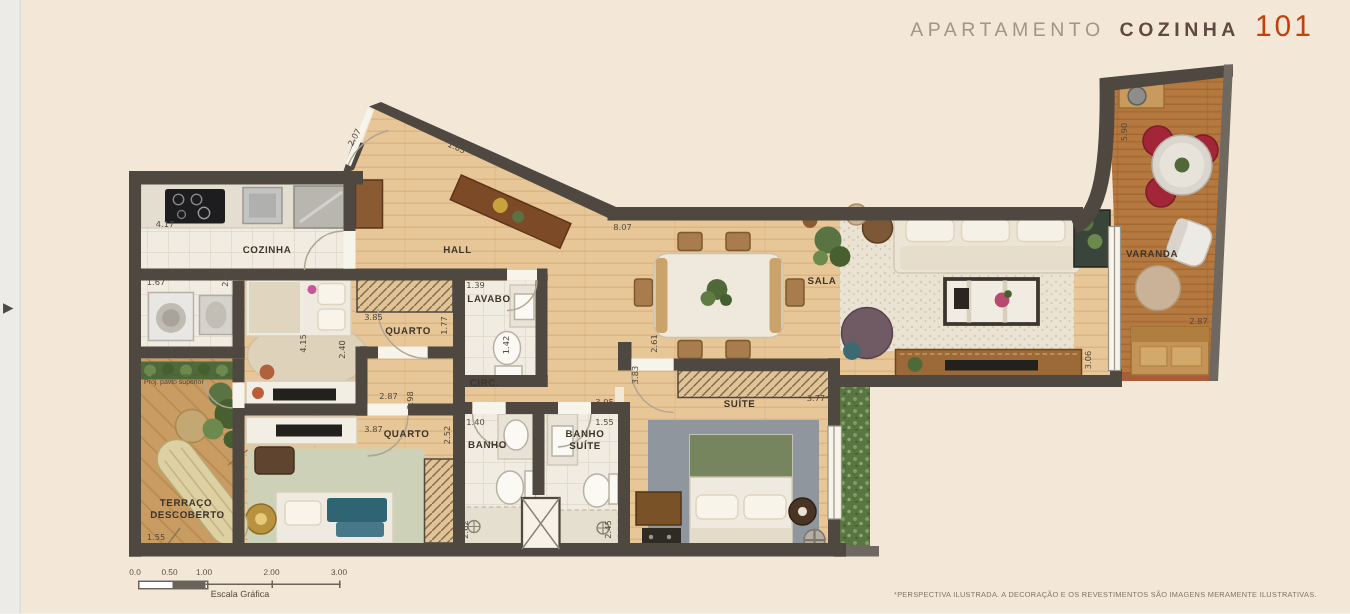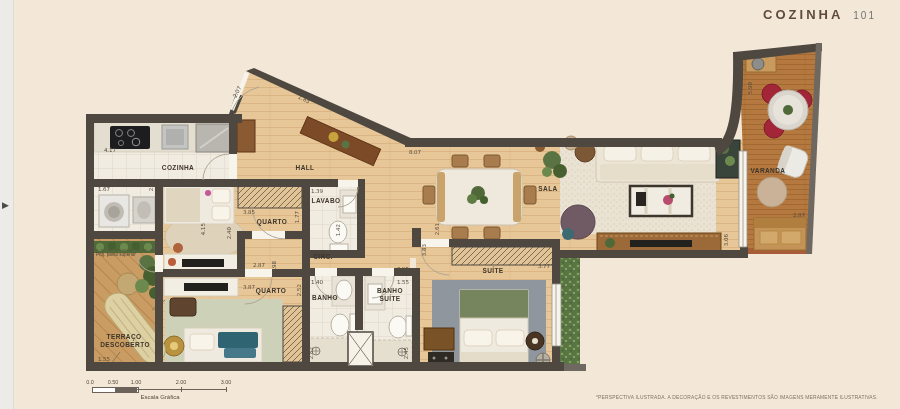--- a/index.html
+++ b/index.html
@@ -3,21 +3,21 @@
 <meta charset="utf-8">
 <style>
   html,body{margin:0;padding:0;width:900px;height:409px;overflow:hidden;
     font-family:"Liberation Sans",sans-serif;}
   .stage{position:relative;width:900px;height:409px;background:#f3e8d7;}
   .carousel-strip{position:absolute;left:0;top:0;width:13px;height:409px;background:#ecebe7;border-right:1px solid #dddbd5;}
   .carousel-arrow{position:absolute;left:2px;top:201px;font-size:9px;color:#4a4a48;cursor:pointer;line-height:1;}
   .title{position:absolute;top:7px;right:24px;display:flex;align-items:baseline;gap:10px;letter-spacing:3px;}
   .title .t1{font-size:13px;color:#a3958a;font-weight:400;}
   .title .t2{font-size:13px;color:#5f4a42;font-weight:700;}
-  .title .t3{font-size:10px;color:#737373;font-weight:300;letter-spacing:2px;}
+  .title .t3{font-size:20px;color:#c2410c;font-weight:300;letter-spacing:2px;}
   .plan-svg{position:absolute;left:0;top:0;}
   .rlabel{position:absolute;transform:translate(-50%,-50%);font-size:6.5px;font-weight:700;
     color:#3f362c;letter-spacing:.4px;white-space:nowrap;}
   .dim{position:absolute;transform:translate(-50%,-50%);font-size:5.5px;color:#564c3f;white-space:nowrap;
     font-family:"DejaVu Sans",sans-serif;}
   .dim.v{transform:translate(-50%,-50%) rotate(-90deg);}
   .proj{position:absolute;font-size:4.6px;color:#4a4238;white-space:nowrap;}
   .sb-num{position:absolute;transform:translate(-50%,0);font-size:5.5px;color:#564c3f;}
   .sb-box{position:absolute;left:92px;top:387px;width:45px;height:4px;border:1px solid #6b6359;background:#fff;}
   .sb-box-fill{position:absolute;left:22px;top:0;width:22px;height:4px;background:#6b6359;}
@@ -28,20 +28,21 @@
 </style>
 </head>
 <body>
 
 <div class="stage">
 
   <div class="carousel-strip"></div>
   <div class="carousel-arrow">▶</div>
 
   <div class="title">
+    <span class="t1">APARTAMENTO</span>
     <span class="t2">COZINHA</span>
     <span class="t3">101</span>
   </div>
 
   <svg class="plan-svg" width="900" height="409" viewBox="0 0 900 409">
     <defs>
       <pattern id="tile" width="14" height="14" patternUnits="userSpaceOnUse">
         <rect width="14" height="14" fill="#f1ece1"></rect>
           <path d="M14 0H0V14" stroke="#e0d7c6" stroke-width="1" fill="none"></path>
       </pattern>

